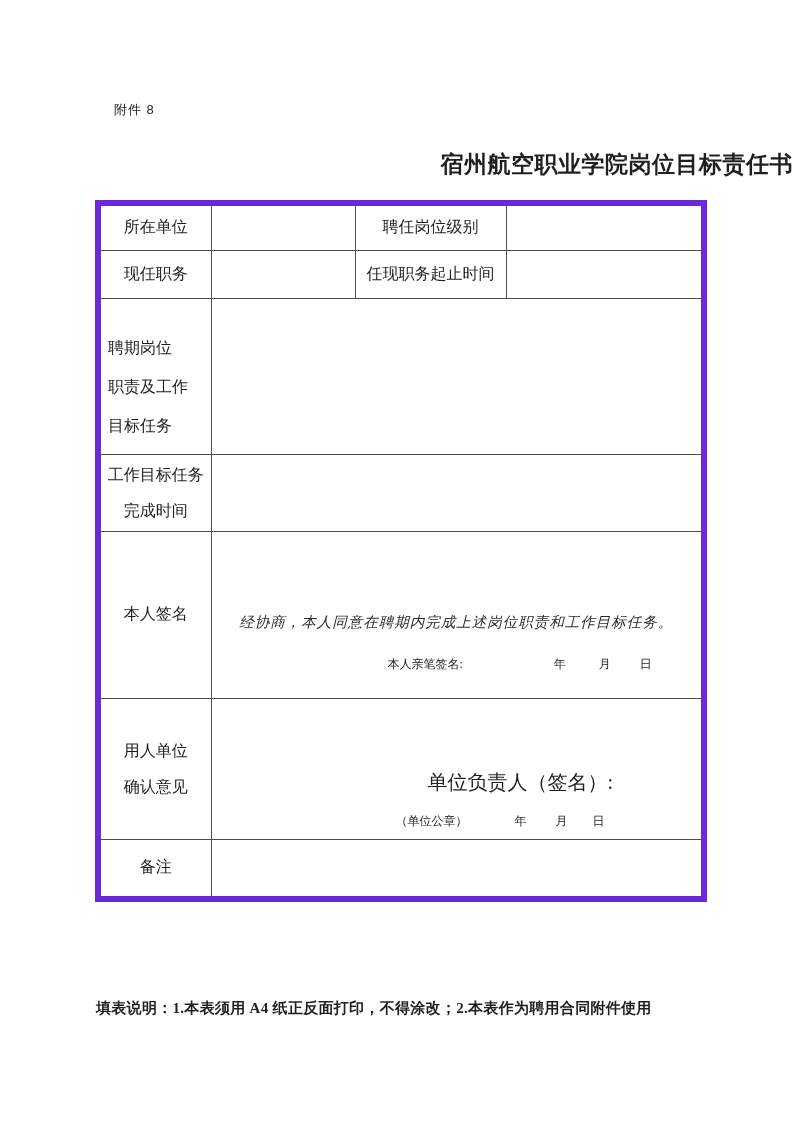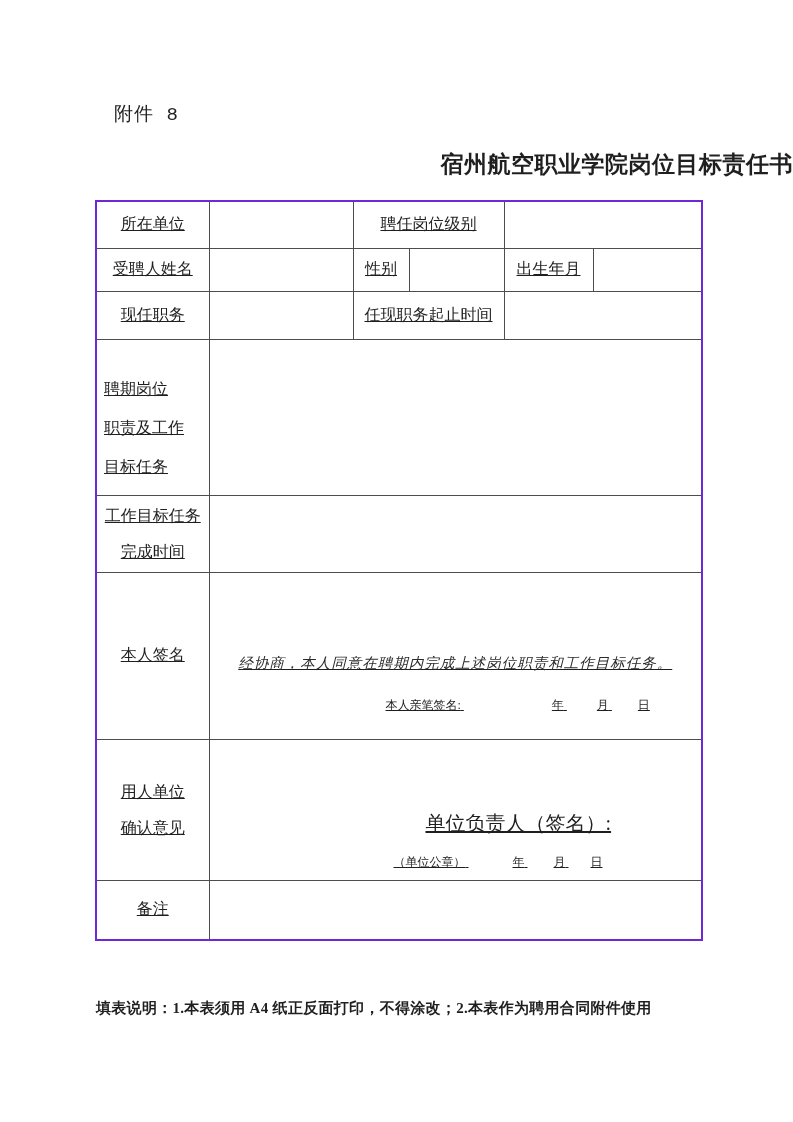--- a/index.html
+++ b/index.html
@@ -5,39 +5,39 @@
   * { margin: 0; padding: 0; box-sizing: border-box; }
   html, body { background: #ffffff; }
   body {
     width: 793px; height: 1122px;
     position: relative;
     font-family: "Liberation Serif", "DejaVu Serif", serif;
     color: #1f1f1f;
   }
   .attachment {
     position: absolute; left: 114px; top: 101px;
-    font-family: Liberation Mono, monospace;
-    font-size: 19px; letter-spacing: 1px;
+    font-family: Liberation Sans, sans-serif;
+    font-size: 13px; letter-spacing: 1px;
   }
   .title {
     position: absolute; left: 0; top: 149px; width: 793px;
     text-align: right; font-size: 23px; font-weight: bold;
     letter-spacing: 0.5px;
   }
   table.form-table {
     position: absolute; left: 95px; top: 200px;
     width: 608px; table-layout: fixed;
     border-collapse: collapse;
   }
   table.form-table td {
     border: 1px solid #4d4d4d;
     font-size: 16px;
     vertical-align: middle;
   }
-  table.form-table { border: 2px solid #6d28d9; text-decoration: underline; }
+  table.form-table { border: 6px solid #6d28d9; }
   td.lbl { text-align: center; }
   tr.r1 { height: 47px; } tr.r2 { height: 43px; }
   tr.r3 { height: 44px; } tr.r4 { height: 48px; }
   tr.r5 { height: 156px; } tr.r6 { height: 77px; }
   tr.r7 { height: 167px; padding-left: 16px; } tr.r8 { height: 141px; }
   tr.r9 { height: 60px; }
   td.lbl-top {
     vertical-align: top; text-align: left;
     padding: 20px 4px 0 7px;
   }
@@ -79,28 +79,20 @@
     <col style="width:95px">
       <col style="width:89px">
       <col style="width:109px">
   </colgroup>
   <tbody>
     <tr class="r1">
       <td class="lbl">所在单位</td>
       <td></td>
       <td class="lbl" colspan="2">聘任岗位级别</td>
       <td colspan="2"></td>
-    </tr>
-    <tr class="r2">
-      <td class="lbl">受聘人姓名</td>
-      <td></td>
-      <td class="lbl">性别</td>
-      <td></td>
-      <td class="lbl">出生年月</td>
-      <td></td>
     </tr>
     <tr class="r4">
       <td class="lbl">现任职务</td>
       <td></td>
       <td class="lbl" colspan="2">任现职务起止时间</td>
       <td colspan="2"></td>
     </tr>
     <tr class="r5">
       <td class="lbl-top">
         <span class="line">聘期岗位</span>

